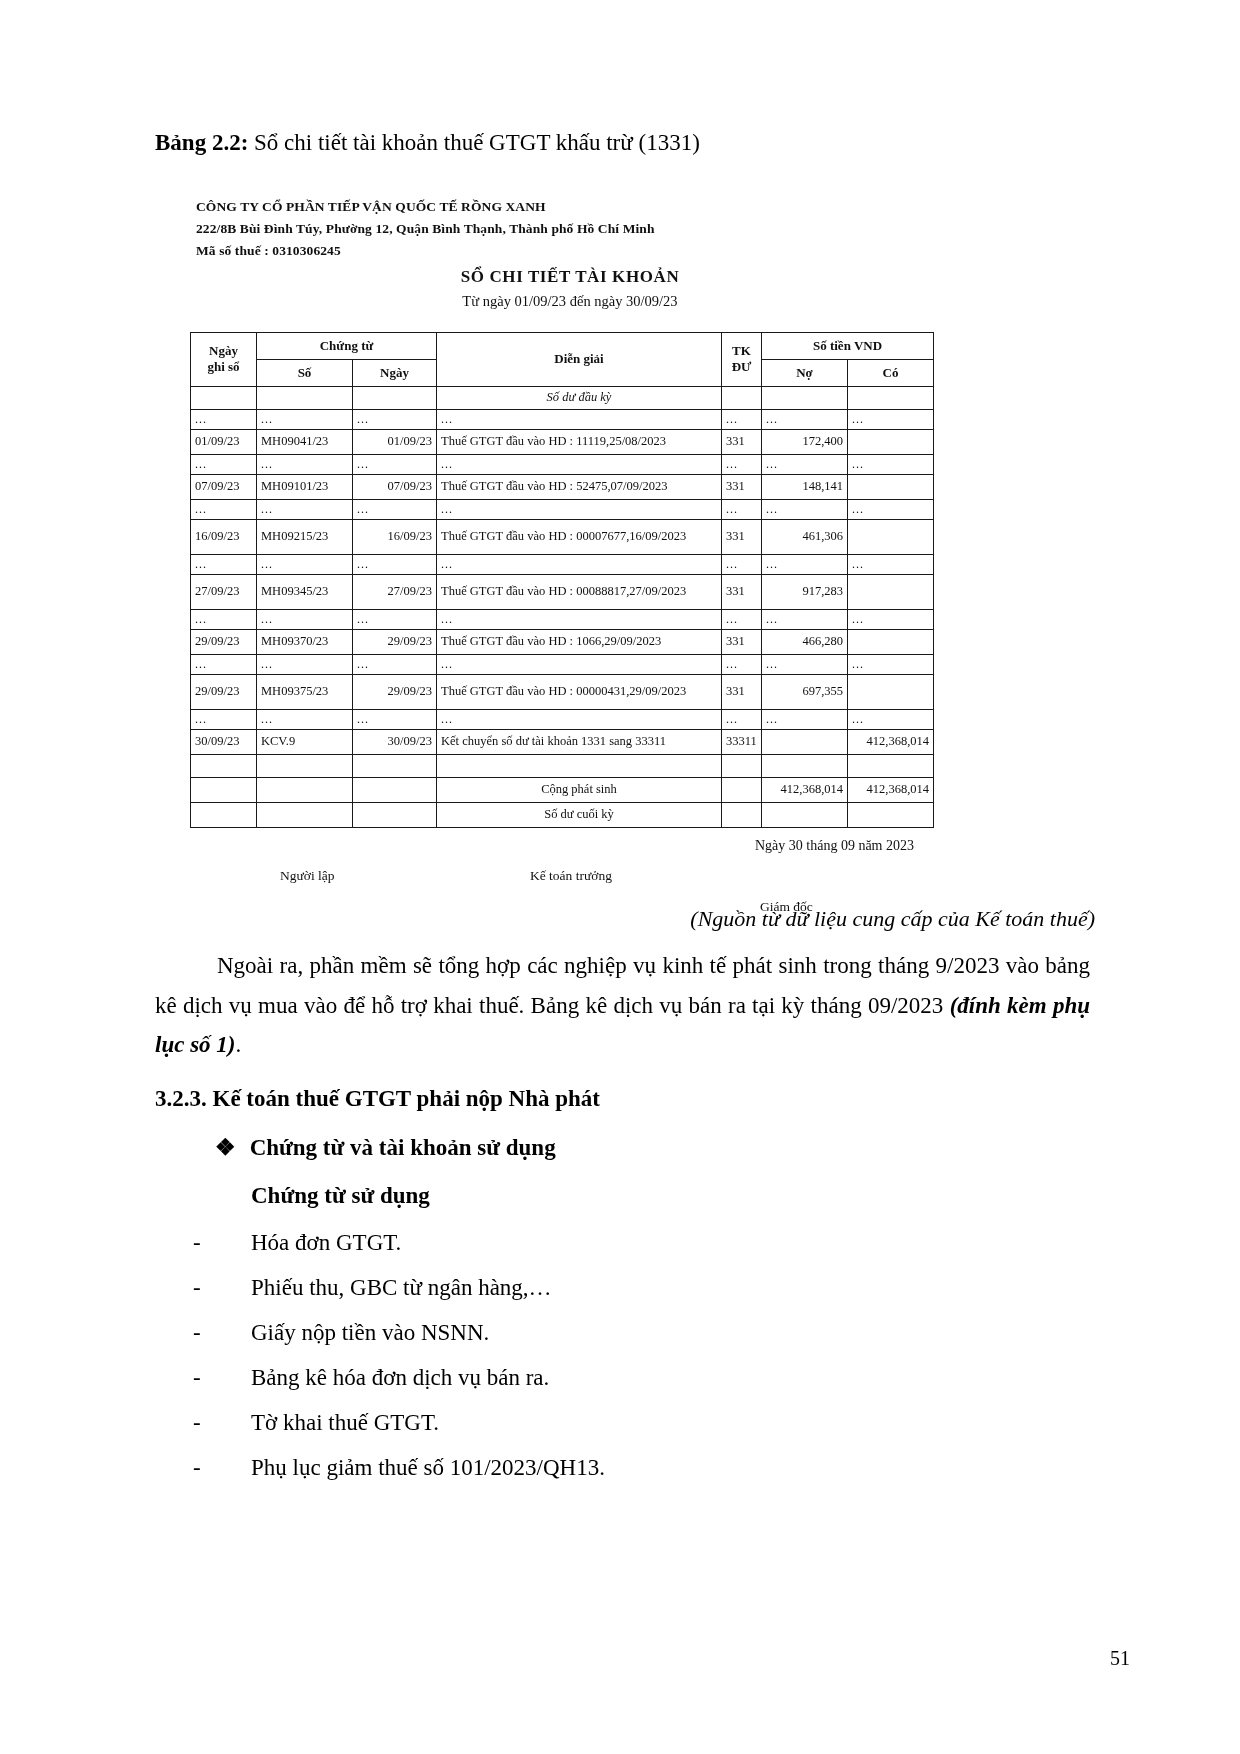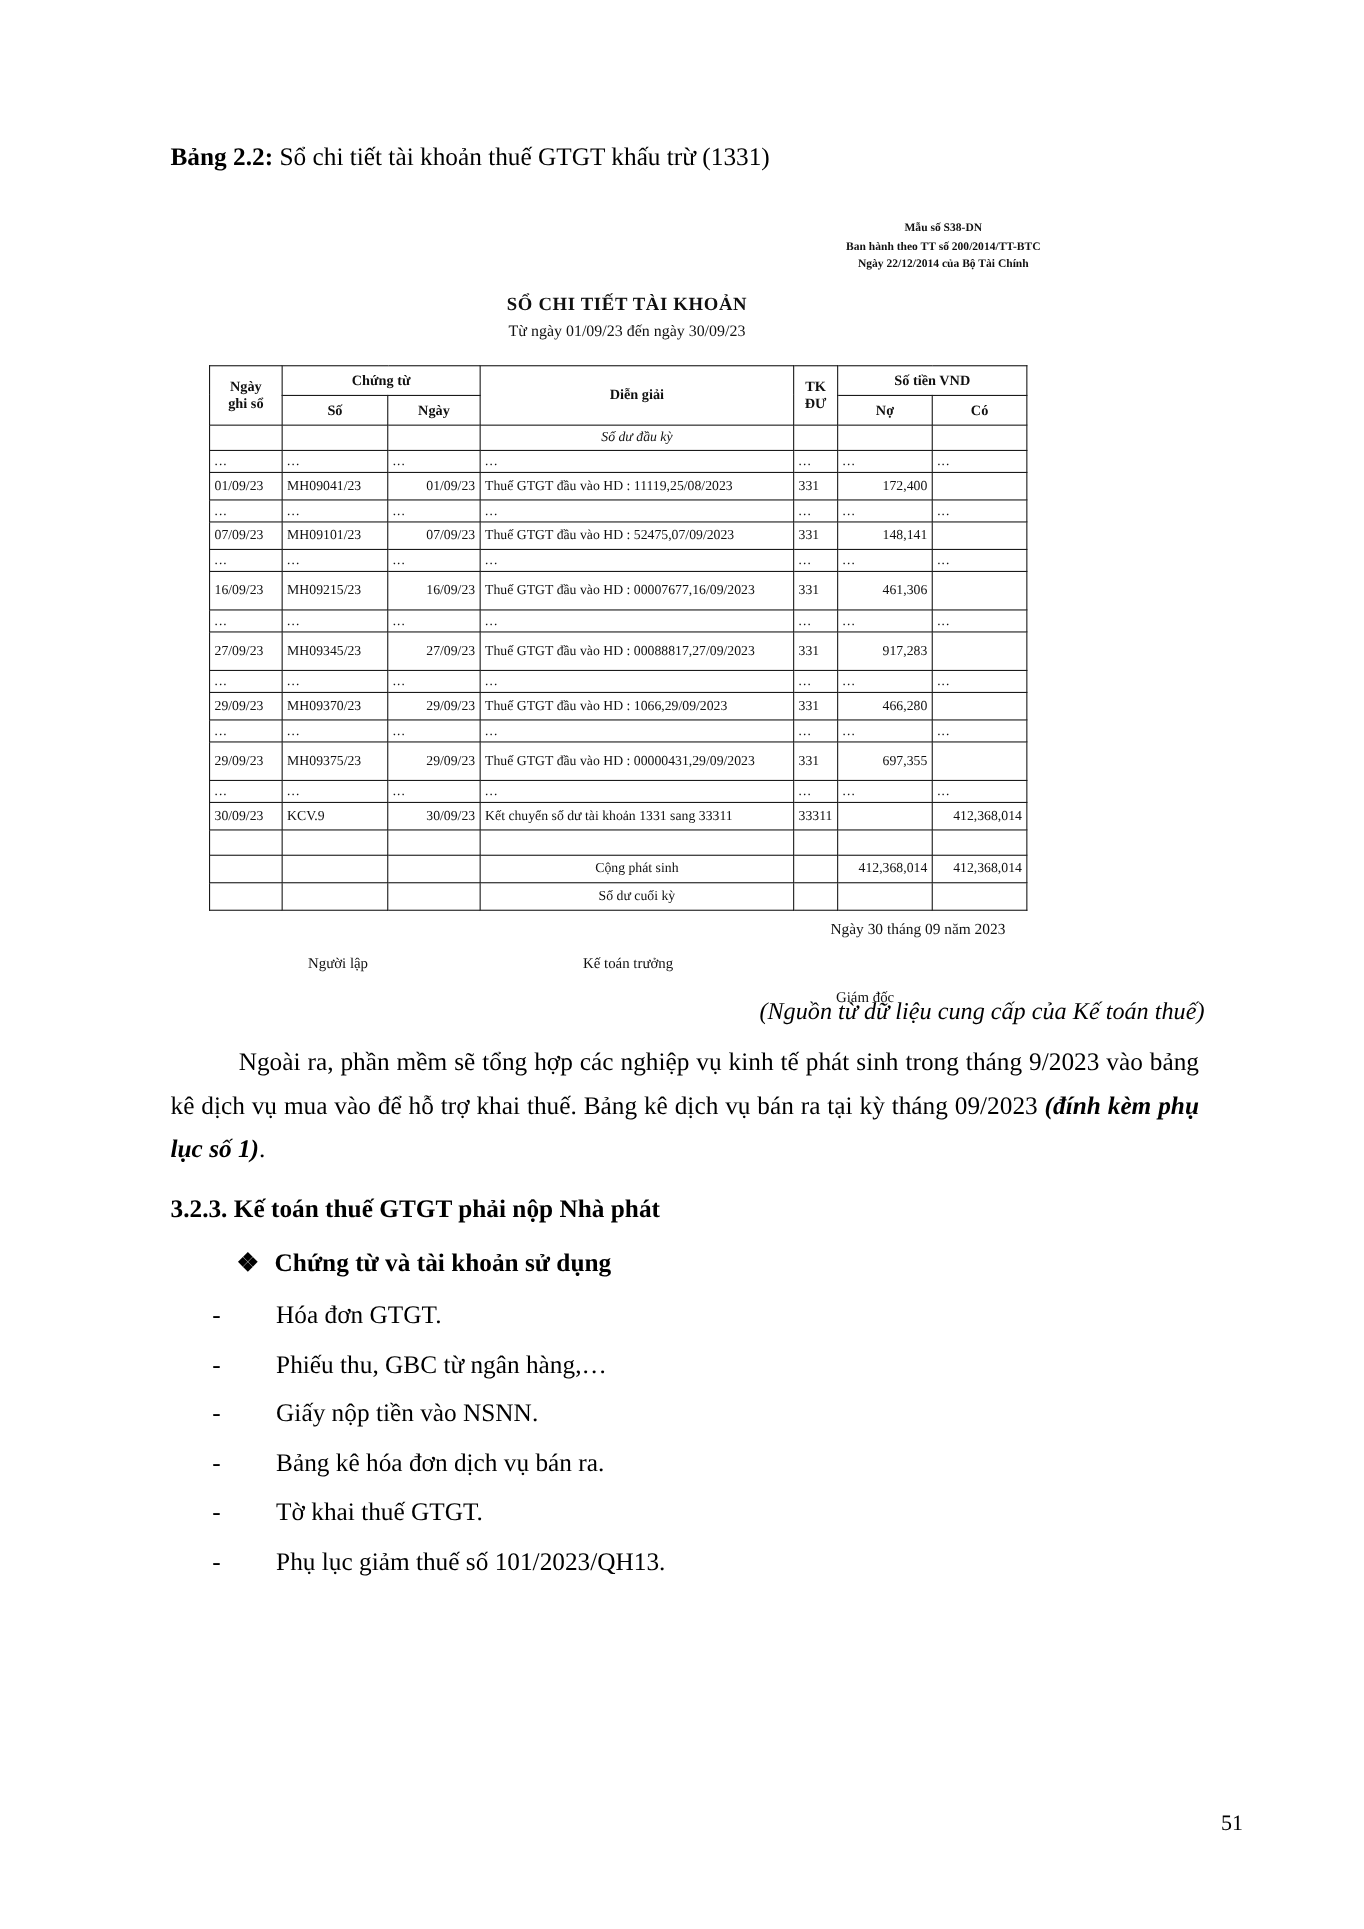--- a/index.html
+++ b/index.html
@@ -218,24 +218,24 @@
 <div class="page">
 
   <div class="caption">
     <span class="lbl">Bảng 2.2:</span>
     <span>Sổ chi tiết tài khoản thuế GTGT khấu trừ (1331)</span>
   </div>
 
   <div class="scan">
 
     <div class="scan-head">
-      <div class="formno">
-        <div>Mẫu số S38-DN</div>
-        <div>Ban hành theo TT số 200/2014/TT-BTC</div>
-        <div>Ngày 22/12/2014 của Bộ Tài Chính</div>
+      <div class="org">
+        <div class="l1">CÔNG TY CỔ PHẦN TIẾP VẬN QUỐC TẾ RỒNG XANH</div>
+        <div class="l2">222/8B Bùi Đình Túy, Phường 12, Quận Bình Thạnh, Thành phố Hồ Chí Minh</div>
+        <div class="l3">Mã số thuế : 0310306245</div>
       </div>
     </div>
 
     <div class="titleblock">
       <div class="t1">SỔ CHI TIẾT TÀI KHOẢN</div>
       <div class="t3">Từ ngày 01/09/23 đến ngày 30/09/23</div>
     </div>
 
     <table class="ledger">
       <colgroup>
@@ -447,20 +447,21 @@
 
   <div class="source">(Nguồn từ dữ liệu cung cấp của Kế toán thuế)</div>
 
   <div class="body">
     <p class="indent"><span>Ngoài ra, phần mềm sẽ tổng hợp các nghiệp vụ kinh tế phát sinh trong tháng 9/2023 vào bảng kê dịch vụ mua vào để hỗ trợ khai thuế. Bảng kê dịch vụ bán ra tại kỳ tháng 09/2023 </span><span class="bi">(đính kèm phụ lục số 1)</span><span>.</span></p>
 
     <p class="h3">3.2.3. Kế toán thuế GTGT phải nộp Nhà phát</p>
 
     <p class="sub1"><span class="dia">❖</span><span>Chứng từ và tài khoản sử dụng</span></p>
 
+    <p class="sub2">Chứng từ sử dụng</p>
 
     <ul class="dashlist">
 
     <li><span class="dash">-</span><span>Hóa đơn GTGT.</span></li>
         <li><span class="dash">-</span><span>Phiếu thu, GBC từ ngân hàng,…</span></li>
         <li><span class="dash">-</span><span>Giấy nộp tiền vào NSNN.</span></li>
         <li><span class="dash">-</span><span>Bảng kê hóa đơn dịch vụ bán ra.</span></li>
         <li><span class="dash">-</span><span>Tờ khai thuế GTGT.</span></li>
         <li><span class="dash">-</span><span>Phụ lục giảm thuế số 101/2023/QH13.</span></li>
       </ul>

